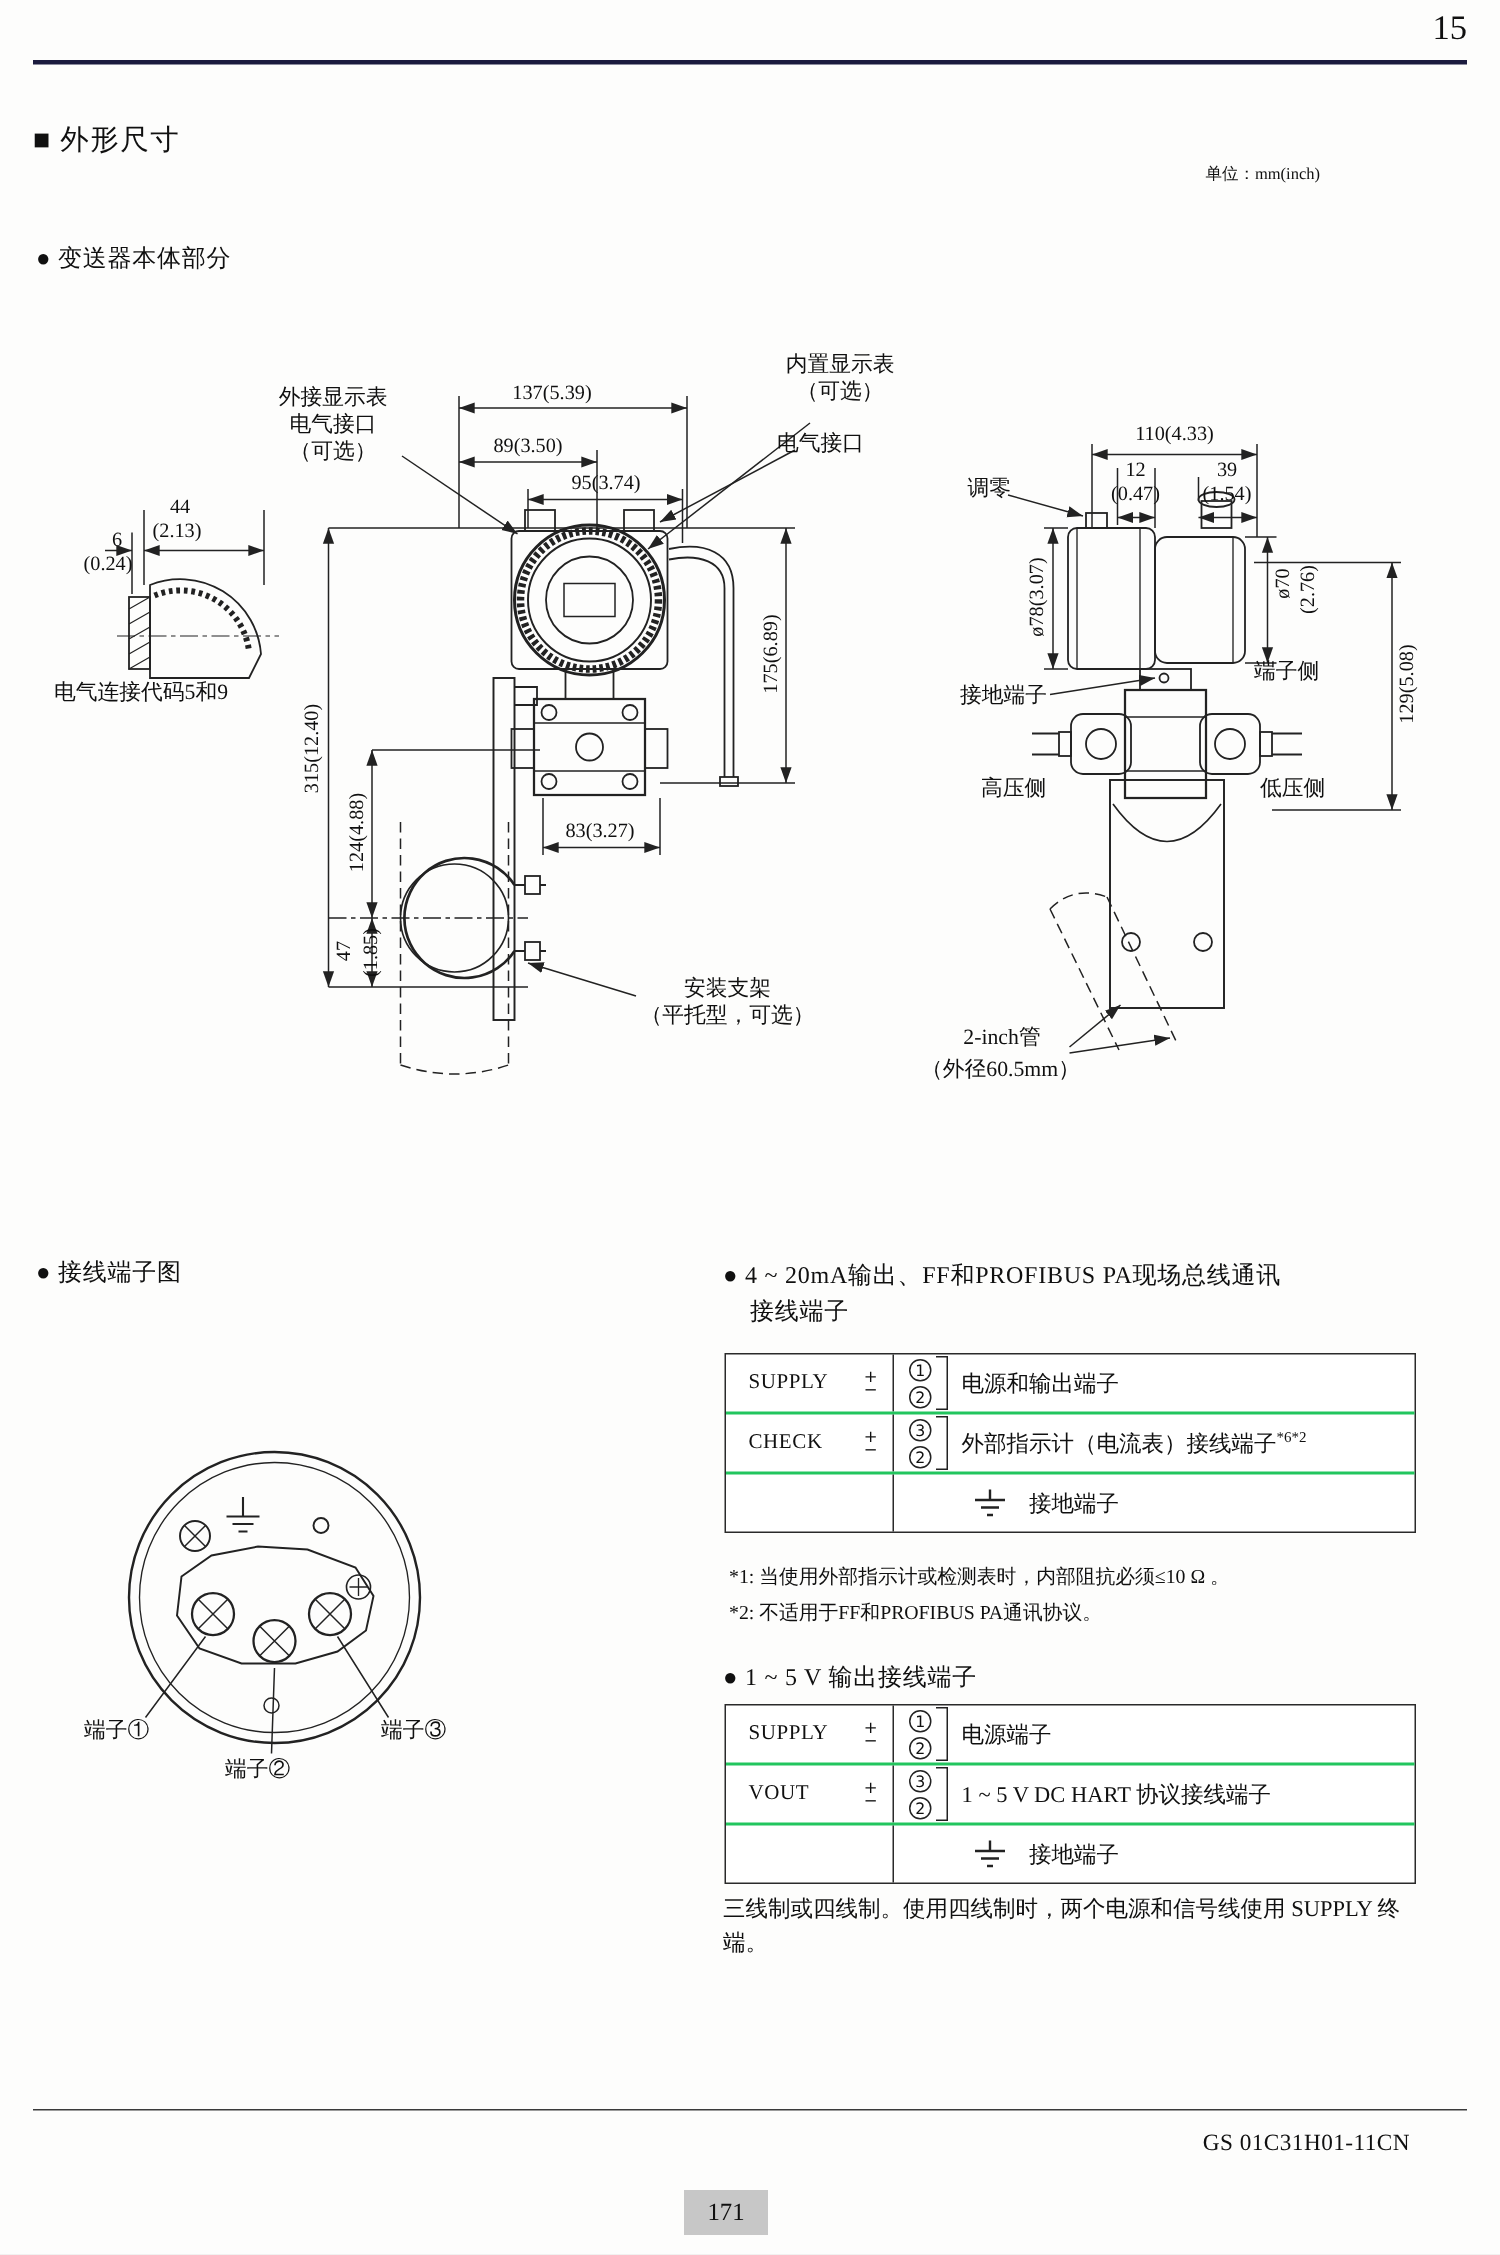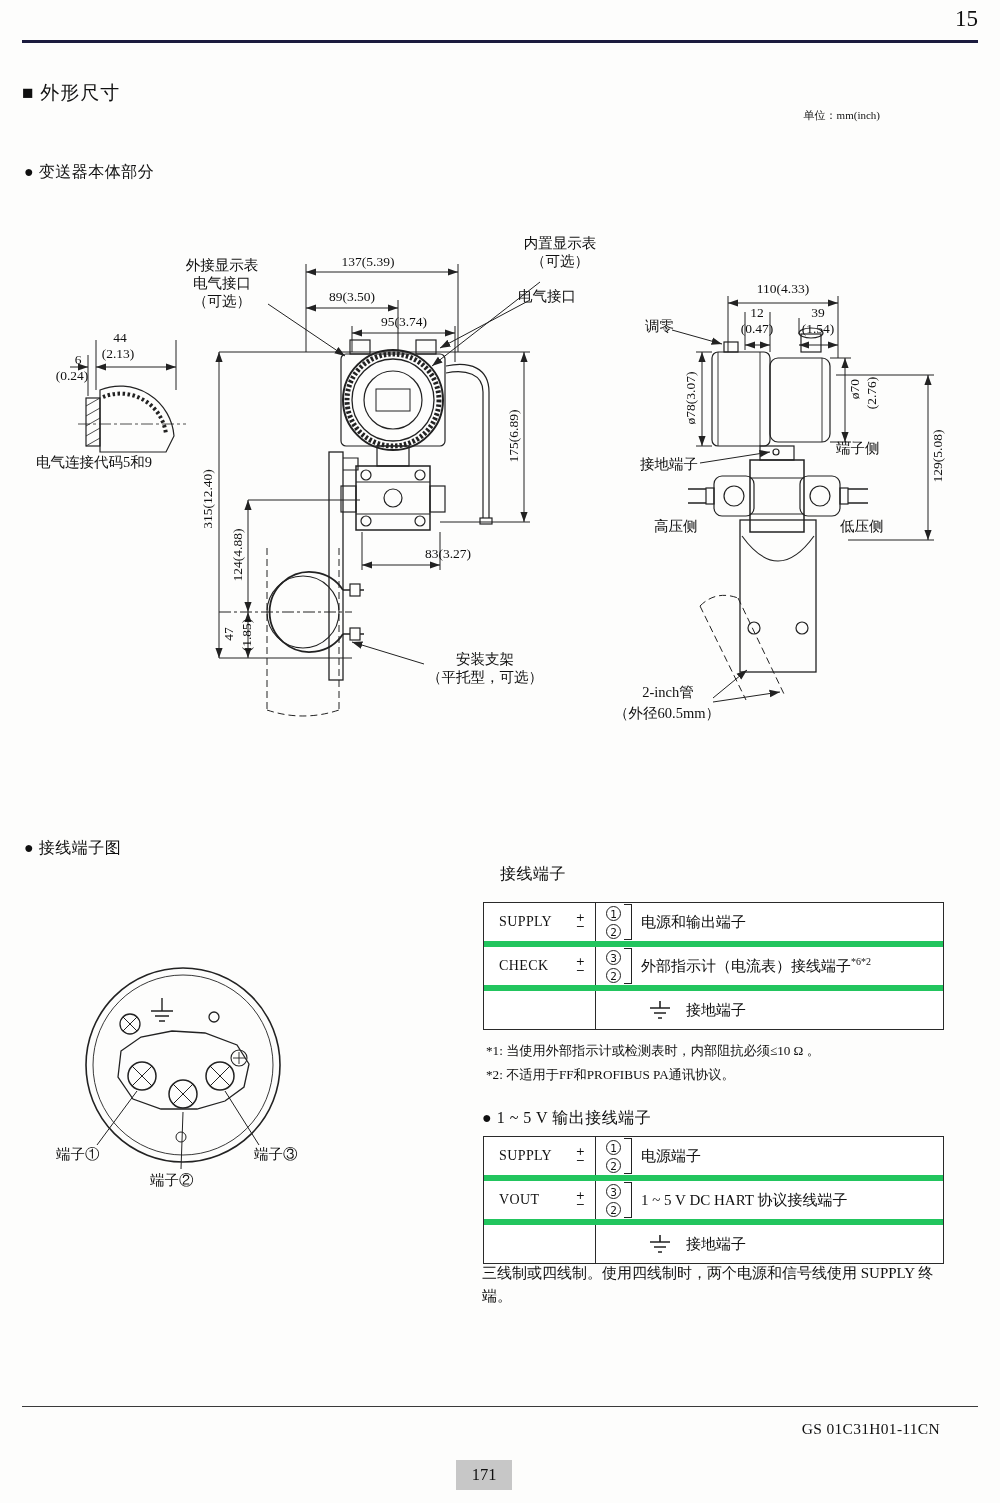--- a/index.html
+++ b/index.html
@@ -10,21 +10,21 @@
   .vdim{position:absolute;font-size:13.5px;text-align:center;white-space:nowrap;transform:rotate(-90deg);}
   .lbl{position:absolute;font-size:14.5px;line-height:18px;white-space:nowrap;}
   .lblc{text-align:center;white-space:normal;}
   .pageno{position:absolute;font-size:23px;text-align:right;}
   .toprule{position:absolute;height:3px;background:#1b1b3e;}
   .botrule{position:absolute;height:1px;background:#3a3a3a;}
   .h-main{position:absolute;font-size:19px;letter-spacing:1px;}
   .h-unit{position:absolute;font-size:11px;text-align:right;}
   .sec{position:absolute;font-size:16px;letter-spacing:0.5px;}
   .tbl{position:absolute;border:1.4px solid #2a2a2a;display:flex;flex-direction:column;background:#fff;}
-  .trow{display:flex;height:38px;border-top:6px solid #22c55e;}
+  .trow{display:flex;height:38px;border-top:2px solid #22c55e;}
   .trow:first-child{border-top:none;}
   .tc1{width:112px;border-right:1px solid #2a2a2a;display:flex;align-items:center;
        justify-content:space-between;padding:0 10px 0 15px;box-sizing:border-box;}
   .tc2{flex:1;display:flex;align-items:center;padding-left:10px;}
   .tname{font-size:14px;letter-spacing:0.4px;}
   .pm{display:flex;flex-direction:column;align-items:center;font-size:11px;line-height:9px;
       font-family:"DejaVu Sans",sans-serif;}
   .nums{display:flex;flex-direction:column;gap:3px;}
   .circ{width:15px;height:15px;border:1px solid #222;border-radius:50%;font-size:10.5px;
         line-height:15px;text-align:center;font-family:"DejaVu Sans",sans-serif;box-sizing:border-box;}
@@ -185,21 +185,21 @@
       <line x1="672" y1="330" x2="722" y2="344" marker-end="url(#ae)"></line>
       <line x1="700" y1="463" x2="770" y2="452" marker-end="url(#ae)"></line>
       <line x1="713" y1="698" x2="747" y2="670" marker-end="url(#ae)"></line>
       <line x1="713" y1="702" x2="780" y2="692" marker-end="url(#ae)"></line>
     </g>
   </svg>
 
   <div class="dim" style="left:323px;top:254px;width:90px;">137(5.39)</div>
   <div class="dim" style="left:312px;top:289px;width:80px;">89(3.50)</div>
   <div class="dim" style="left:364px;top:314px;width:80px;">95(3.74)</div>
-  <div class="dim" style="left:361px;top:546px;width:78px;padding-left:48px;">83(3.27)</div>
+  <div class="dim" style="left:361px;top:546px;width:78px;">83(3.27)</div>
   <div class="vdim" style="left:478px;top:428px;width:72px;">175(6.89)</div>
   <div class="vdim" style="left:165px;top:491px;width:86px;">315(12.40)</div>
   <div class="vdim" style="left:200px;top:547px;width:76px;">124(4.88)</div>
   <div class="vdim" style="left:217px;top:626px;width:24px;">47</div>
   <div class="vdim" style="left:223px;top:627px;width:48px;">(1.85)</div>
 
   <div class="dim" style="left:100px;top:330px;width:40px;">44</div>
   <div class="dim" style="left:92px;top:346px;width:52px;">(2.13)</div>
   <div class="dim" style="left:68px;top:352px;width:20px;">6</div>
   <div class="dim" style="left:44px;top:368px;width:56px;">(0.24)</div>
@@ -231,20 +231,21 @@
   <div class="lbl" style="left:36px;top:453px;">电气连接代码5和9</div>
   <div class="lbl" style="left:645px;top:317px;">调零</div>
   <div class="lbl" style="left:640px;top:455px;">接地端子</div>
   <div class="lbl" style="left:836px;top:439px;">端子侧</div>
   <div class="lbl" style="left:654px;top:517px;">高压侧</div>
   <div class="lbl" style="left:840px;top:517px;">低压侧</div>
   <div class="lbl lblc" style="left:618px;top:683px;width:100px;">2-inch管</div>
   <div class="lbl lblc" style="left:592px;top:704px;width:150px;">（外径60.5mm）</div>
 
   <div class="sec" style="left:24px;top:838px;">● 接线端子图</div>
+  <div class="sec" style="left:482px;top:840px;">● 4 ~ 20mA输出、FF和PROFIBUS PA现场总线通讯</div>
   <div class="sec" style="left:500px;top:864px;">接线端子</div>
 
   <div class="lbl" style="left:56px;top:1145px;">端子①</div>
   <div class="lbl" style="left:150px;top:1171px;">端子②</div>
   <div class="lbl" style="left:254px;top:1145px;">端子③</div>
 
   <div class="tbl" style="left:483px;top:902px;width:459px;">
     <div class="trow">
       <div class="tc1">
         <span class="tname">SUPPLY</span>

